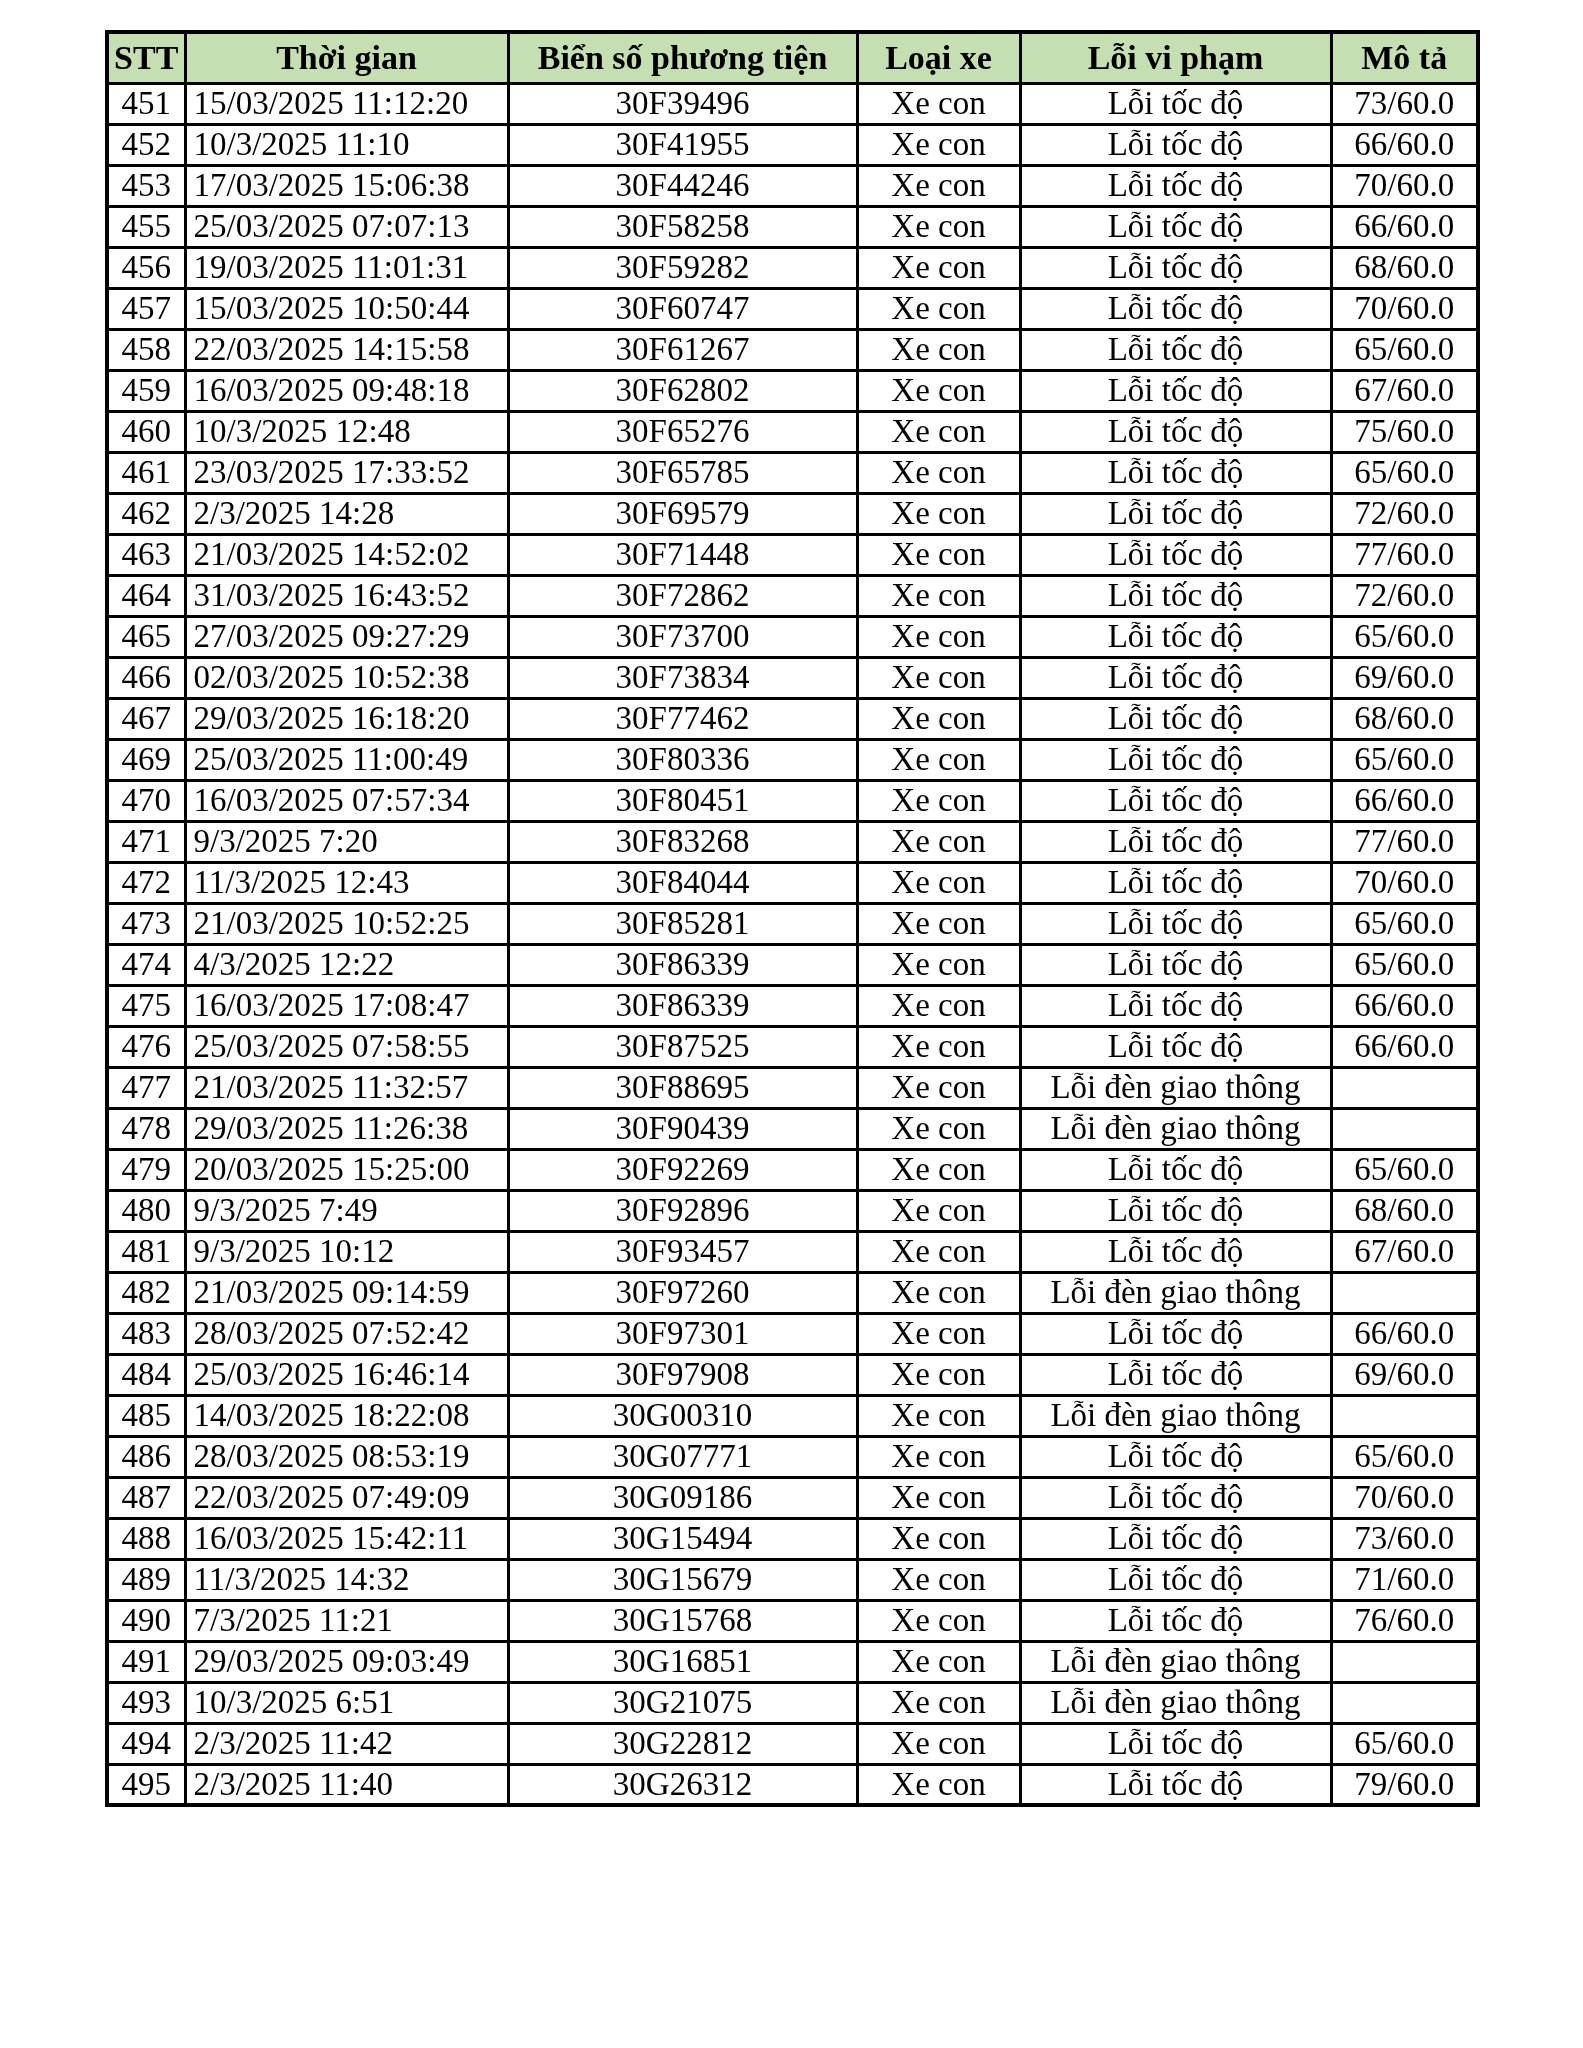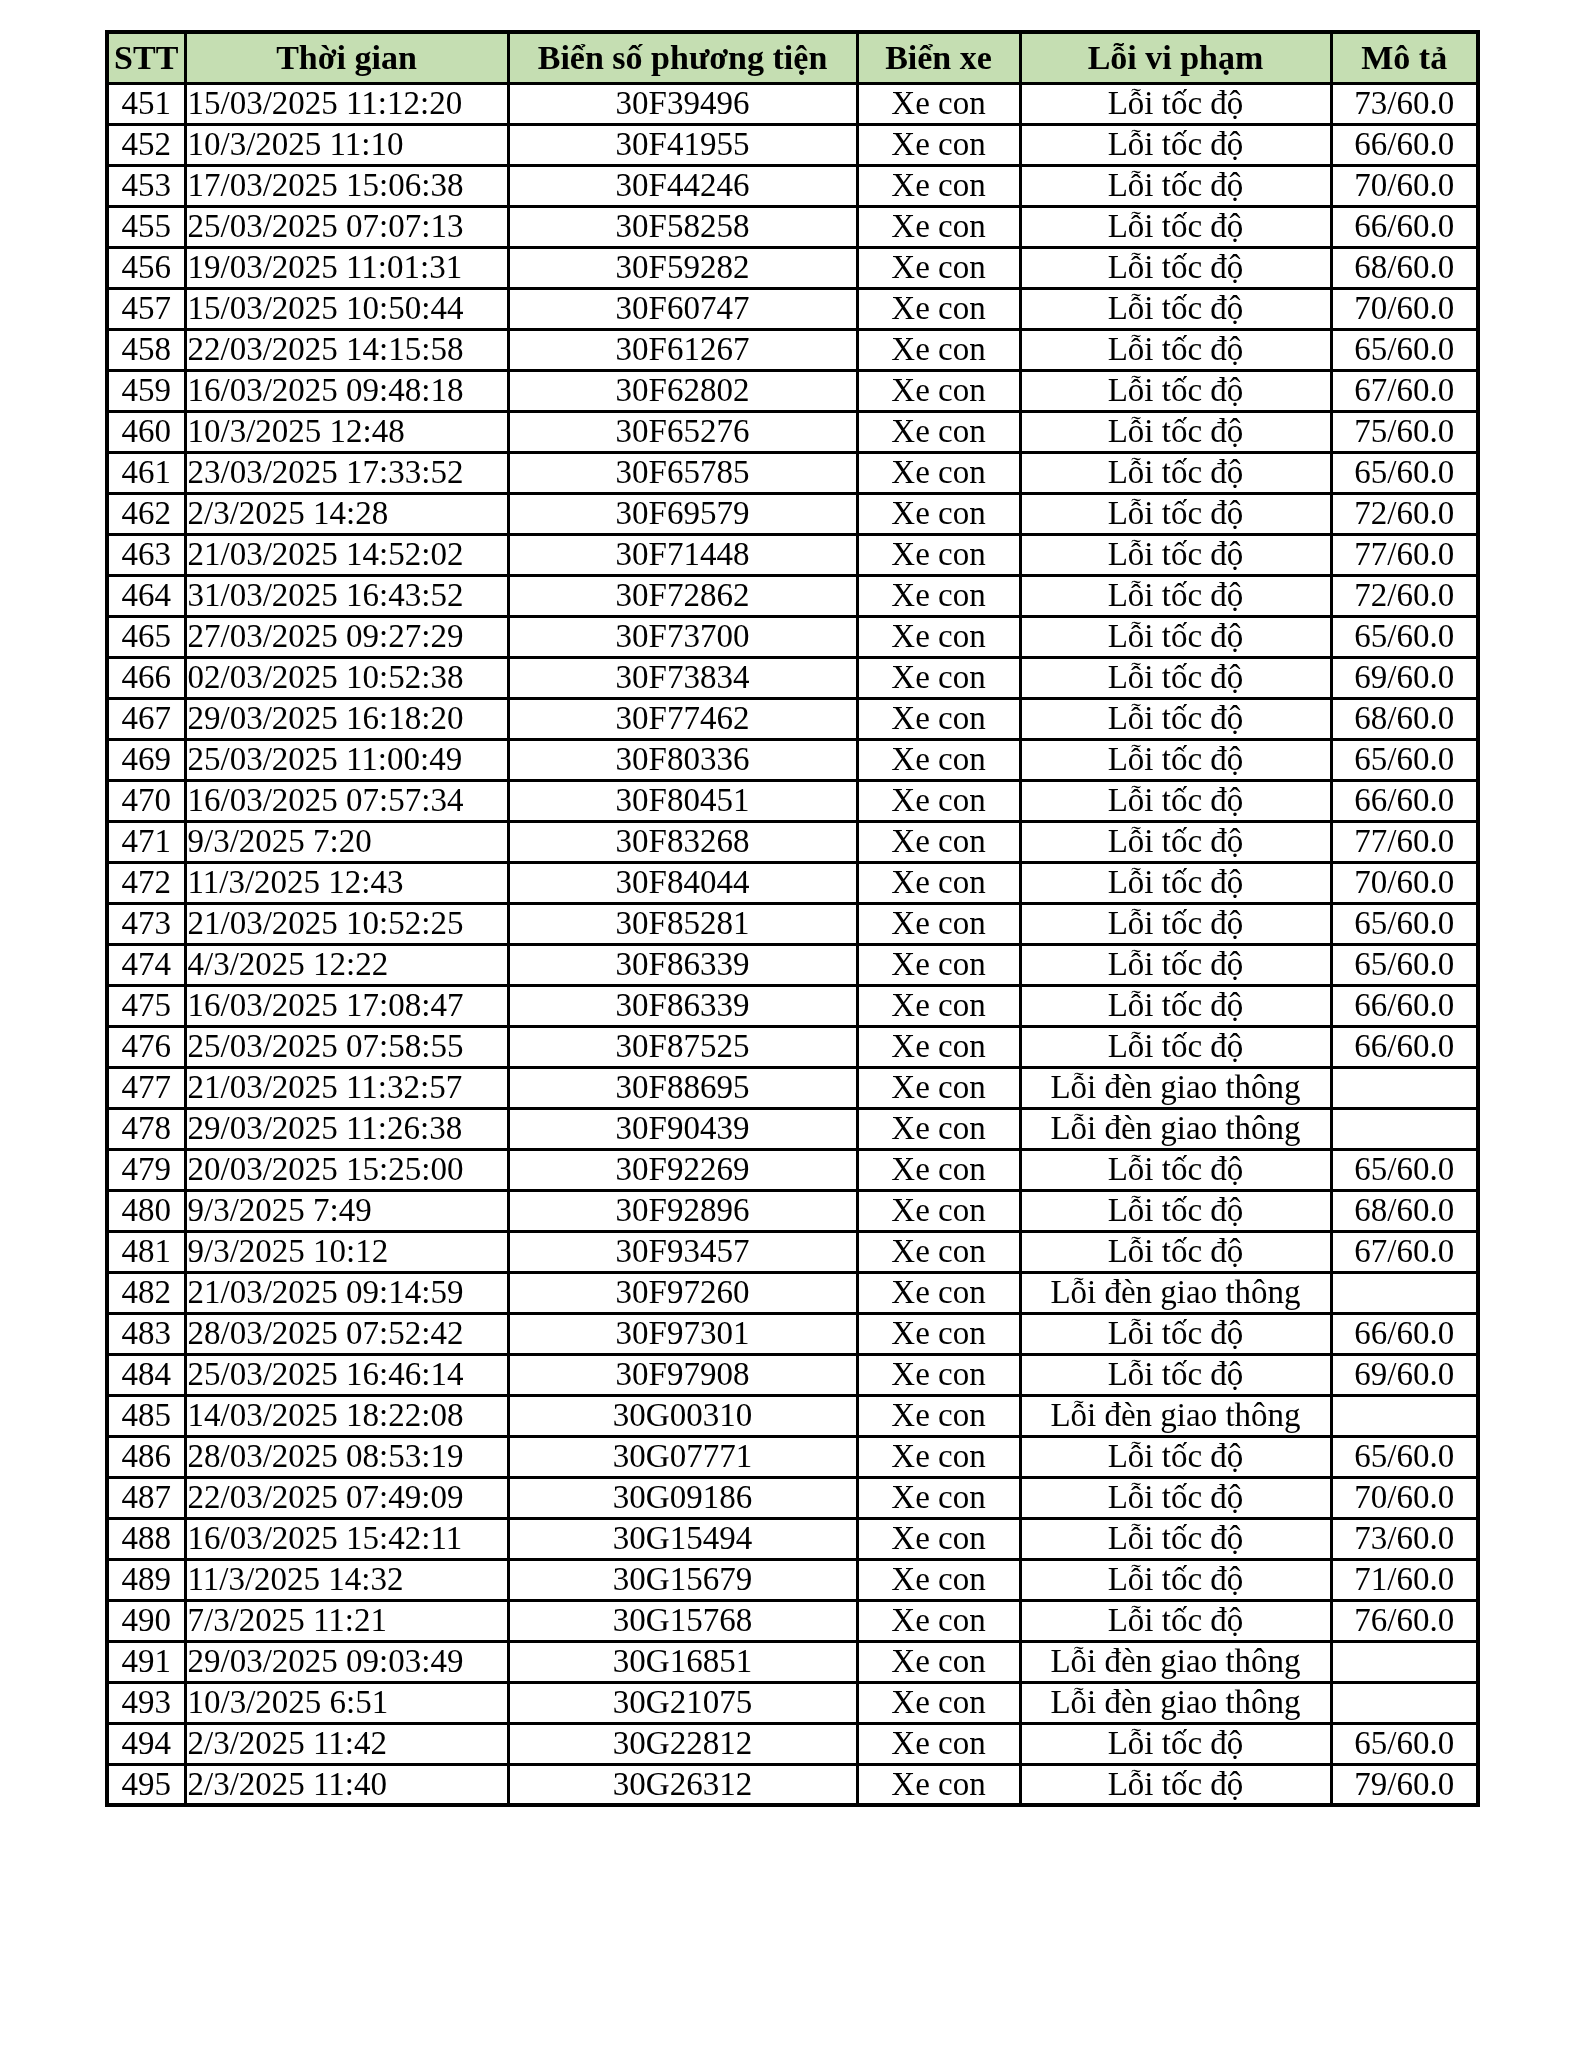--- a/index.html
+++ b/index.html
@@ -48,21 +48,21 @@
     text-align: center;
   }
   table.violations td {
     font-size: 33px;
     height: 41px;
     text-align: center;
     line-height: 1;
   }
   table.violations td.col-time {
     text-align: left;
-    padding-left: 1px;
+    padding-left: 7px;
   }
   
   col.c-stt   { width: 78px; }
   col.c-time  { width: 323px; }
   col.c-plate { width: 349px; }
   col.c-veh   { width: 163px; }
   col.c-vio   { width: 311px; }
   col.c-desc  { width: 147px; }
 </style>
 </head>
@@ -76,21 +76,21 @@
         <col class="c-plate">
       <col class="c-veh">
         <col class="c-vio">
         <col class="c-desc">
     </colgroup>
     <thead>
       <tr>
         <th>STT</th>
         <th>Thời gian</th>
         <th>Biển số phương tiện</th>
-        <th>Biển xe</th>
+        <th>Loại xe</th>
         <th>Lỗi vi phạm</th>
         <th>Mô tả</th>
       </tr>
     </thead>
     <tbody>
         <tr>
           <td class="col-stt">451</td>
           <td class="col-time">15/03/2025 11:12:20</td>
           <td class="col-plate">30F39496</td>
           <td class="col-vehicle">Xe con</td>

